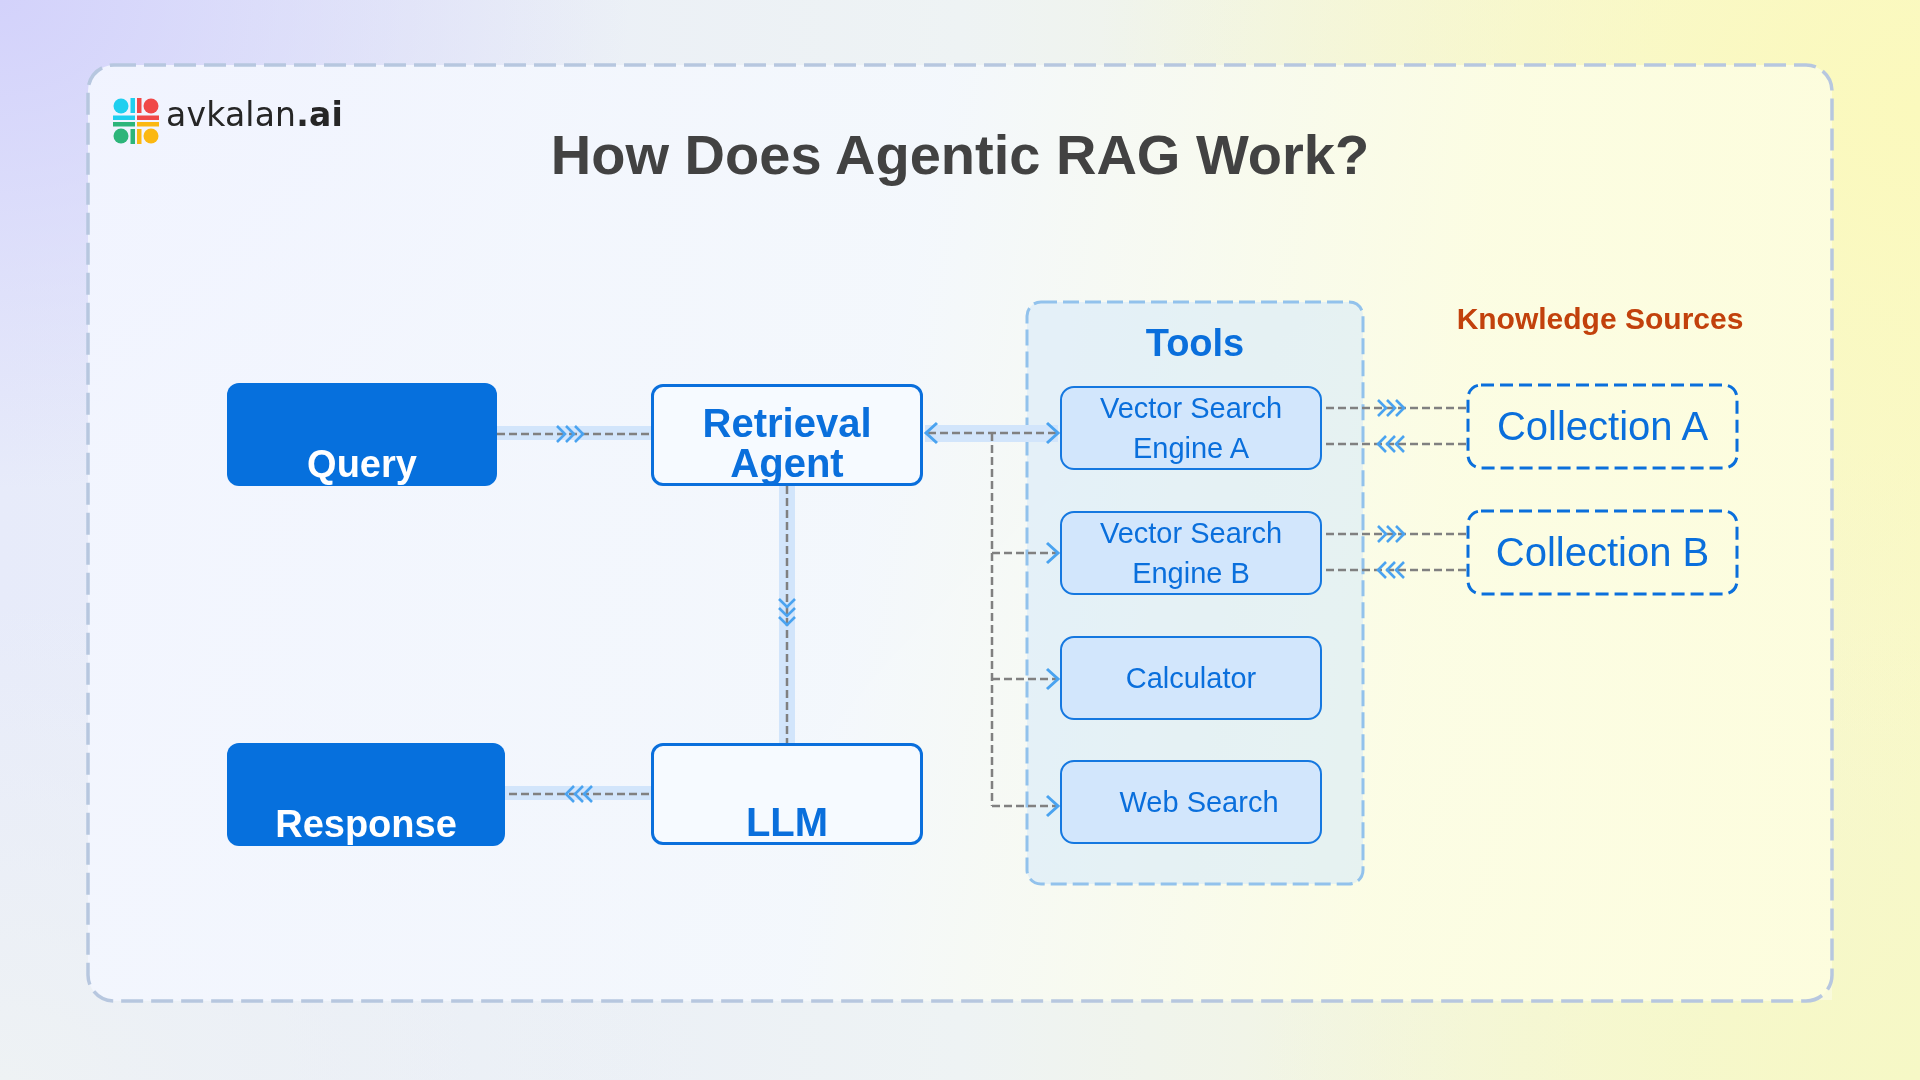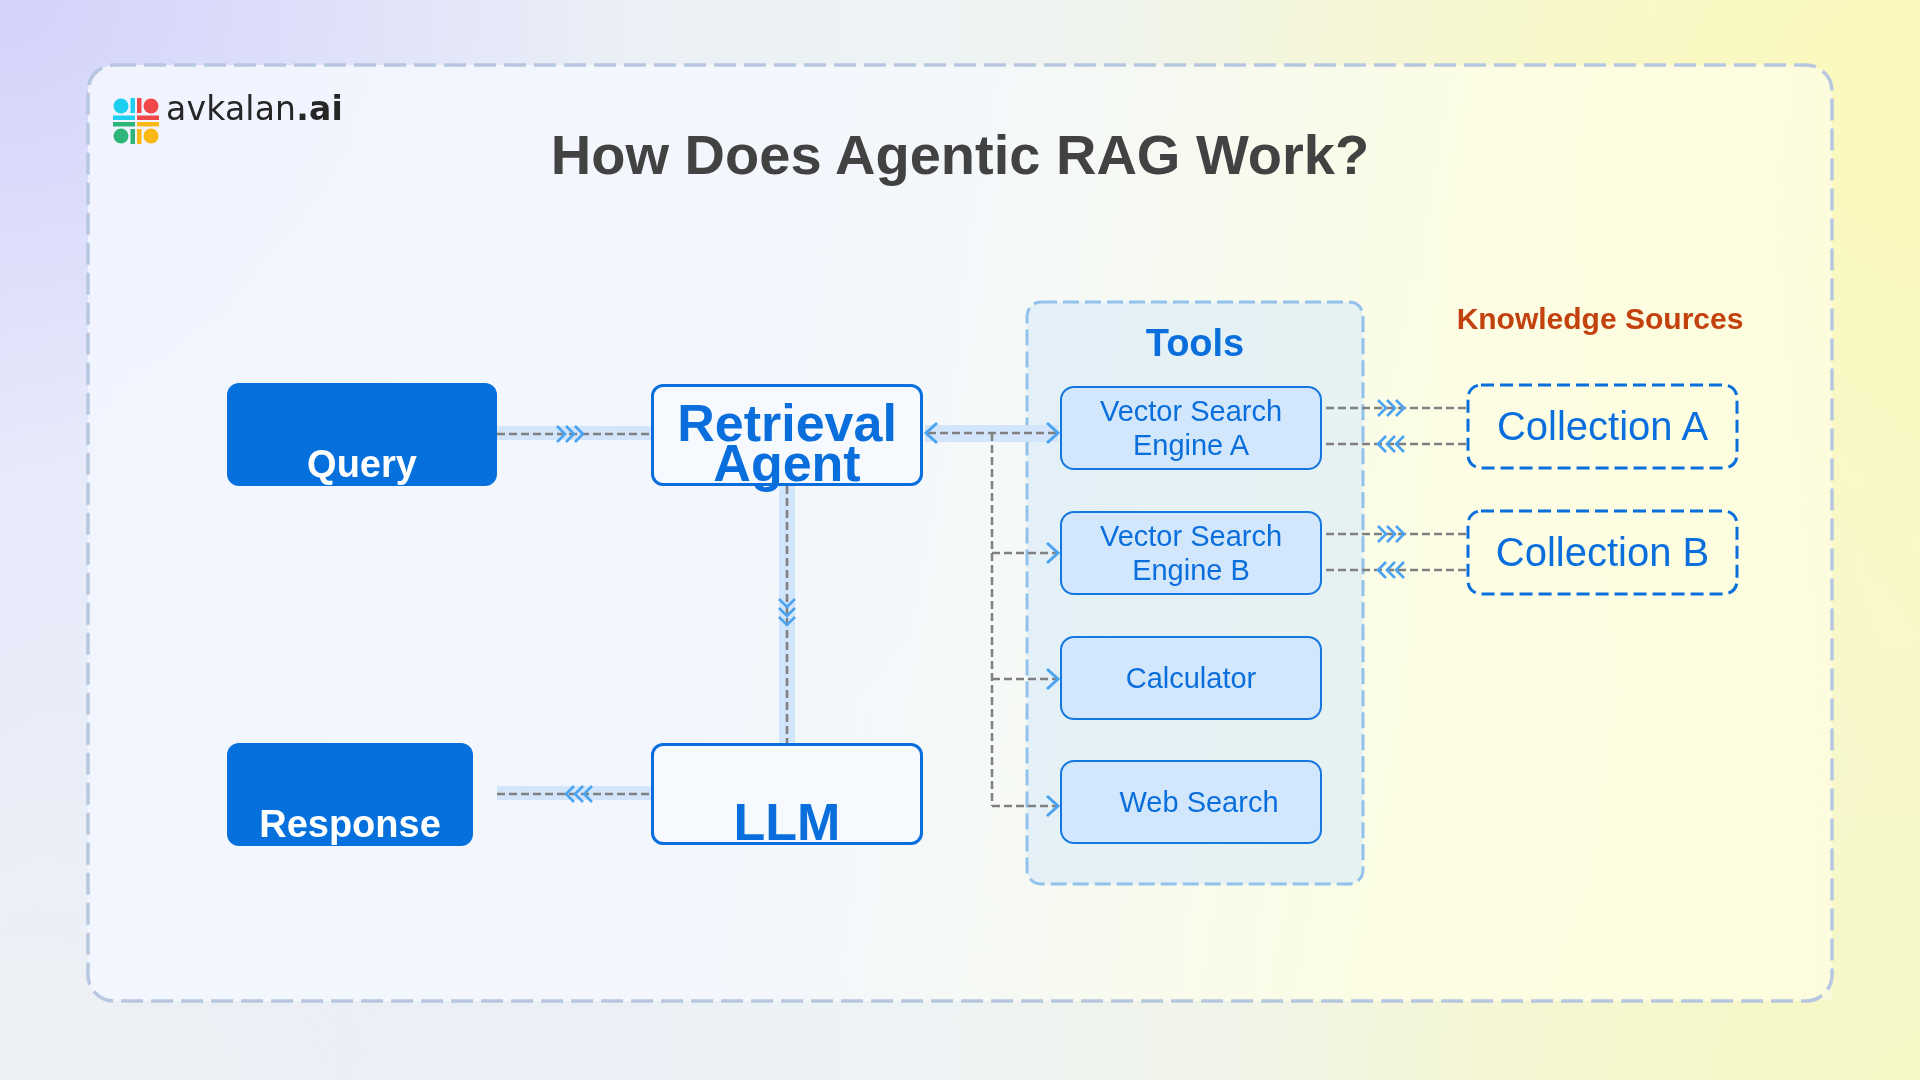--- a/index.html
+++ b/index.html
@@ -13,40 +13,40 @@
       radial-gradient(ellipse 900px 600px at 0% 100%, #eef2f4 0%, rgba(238,242,244,0) 80%),
       linear-gradient(90deg, #e7ebfa 0%, #eef3f4 50%, #f8f8cb 100%);
   }
   #frame {
     position:absolute; left:88px; top:65px; width:1744px; height:936px;
     border-radius:26px; box-sizing:border-box;
     background: linear-gradient(100deg, rgba(243,246,255,0.92) 0%, rgba(244,248,253,0.9) 45%, rgba(252,253,228,0.92) 75%, rgba(253,253,222,0.92) 100%);
   }
   #frame-border { position:absolute; left:86px; top:63px; width:1748px; height:940px; pointer-events:none; }
   .logo { position:absolute; left:113px; top:98px; width:46px; height:46px; }
-  .brand { position:absolute; left:166px; top:89px; font-size:33px; color:#262626; letter-spacing:0.2px; font-family:"DejaVu Sans", sans-serif; }
+  .brand { position:absolute; left:166px; top:95px; font-size:33px; color:#262626; letter-spacing:0.2px; font-family:"DejaVu Sans", sans-serif; }
   .brand b { font-weight:700; }
   .title { position:absolute; left:0; width:1920px; top:122px; text-align:center; font-size:56px; font-weight:700; color:#424242; }
   .sweep { position:absolute; left:0; top:0; width:1920px; height:1080px; pointer-events:none; }
   .node {
     position:absolute; box-sizing:border-box; display:flex; align-items:flex-end; justify-content:center;
     text-align:center; font-weight:700;
   }
   .solid { background:#0670dd; color:#fff; border-radius:12px; font-size:38px; }
-  .outline { background:#f6faff; border:3.5px solid #0a6fdc; color:#0a6fdc; border-radius:12px; font-size:52px; line-height:40px; }
+  .outline { background:#f6faff; border:3.5px solid #0a6fdc; color:#0a6fdc; border-radius:12px; font-size:40px; line-height:40px; }
   .tools {
     position:absolute; left:1027px; top:302px; width:336px; height:582px; box-sizing:border-box;
     border-radius:14px; background:rgba(214,234,250,0.55);
   }
   .tools-label { position:absolute; left:1027px; width:336px; top:322px; text-align:center; font-size:38px; font-weight:700; color:#0a6fdc; }
   .tool {
     position:absolute; left:1060px; width:262px; height:84px; box-sizing:border-box;
     background:#d2e6fc; border:2.5px solid #1578e0; border-radius:14px;
     display:flex; align-items:center; justify-content:center; text-align:center;
-    color:#0a6fdc; font-size:29px; line-height:34px;
+    color:#0a6fdc; font-size:29px; line-height:40px;
   }
   .ks-label { position:absolute; left:1450px; width:300px; top:302px; text-align:center; font-size:30px; font-weight:700; color:#c2410c; }
   .coll {
     position:absolute; left:1466px; width:273px; height:87px; box-sizing:border-box;
     display:flex; align-items:center; justify-content:center; color:#0a6fdc; font-size:40px;
   }
   .coll svg { position:absolute; left:0; top:0; }
   .coll span { position:relative; }
   #wires { position:absolute; left:0; top:0; width:1920px; height:1080px; pointer-events:none; }
 </style>
@@ -156,21 +156,21 @@
       </g>
   </g>
 </svg>
 
 <div class="node solid" style="left:227px;top:383px;width:270px;height:103px;">
     <span>Query</span>
   </div>
 <div class="node outline" style="left:651px;top:384px;width:272px;height:102px;padding:0 50px;">
     <span>Retrieval Agent</span>
   </div>
-<div class="node solid" style="left:227px;top:743px;width:246px;height:103px;">
+<div class="node solid" style="left:227px;top:743px;width:278px;height:103px;">
     <span>Response</span>
   </div>
 <div class="node outline" style="left:651px;top:743px;width:272px;height:102px;">
     <span>LLM</span>
   </div>
 
 <div class="tool" style="top:386px;padding:0 30px;">
     <span>Vector Search Engine A</span>
   </div>
 <div class="tool" style="top:511px;padding:0 30px;">

